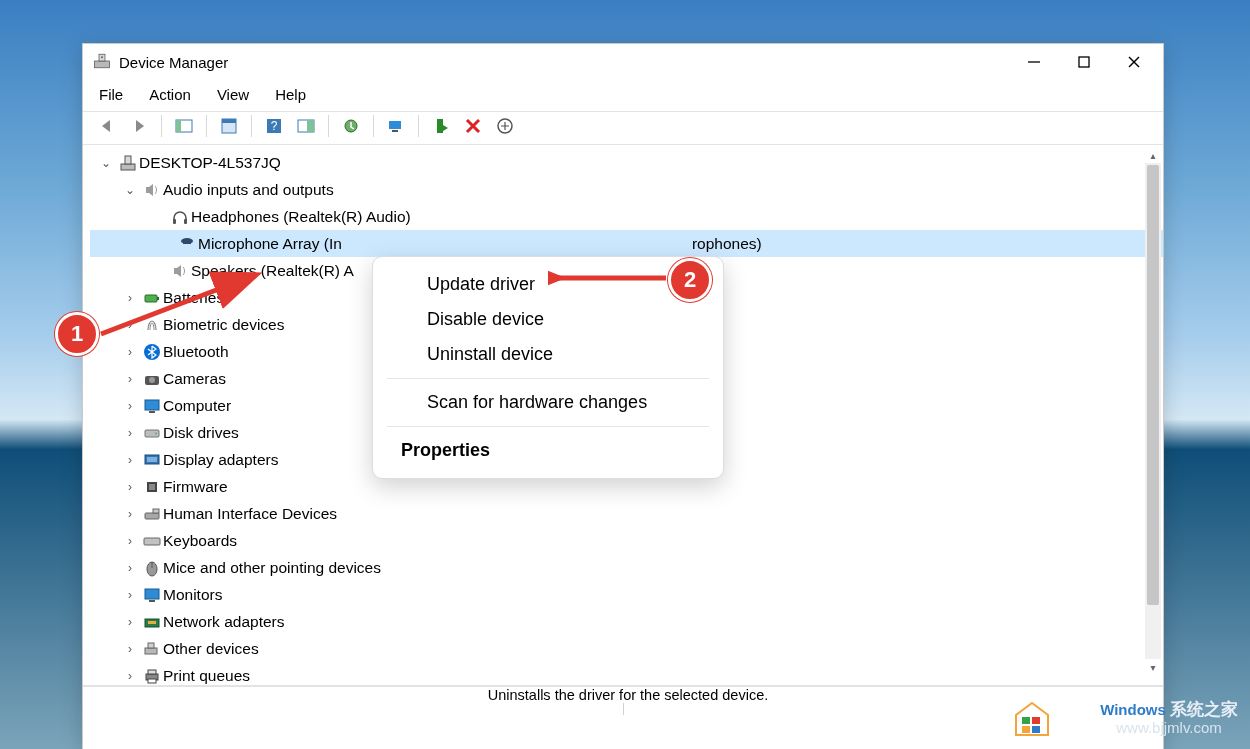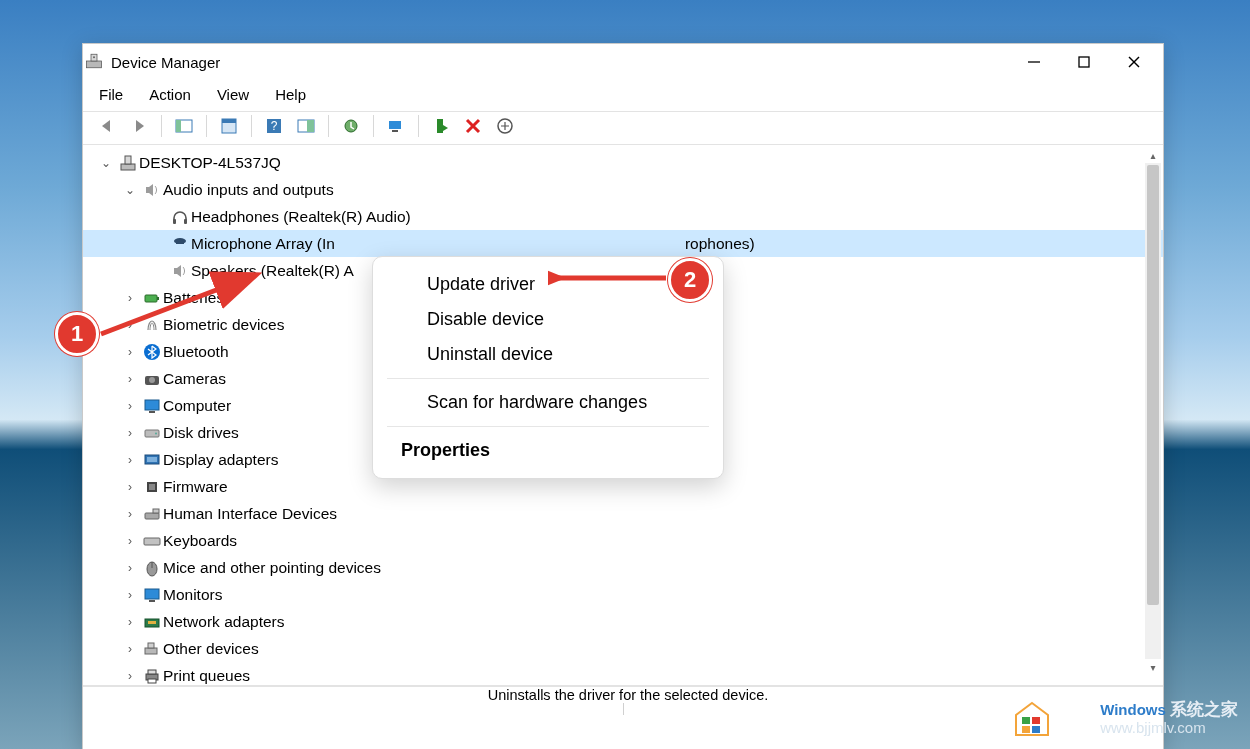--- a/index.html
+++ b/index.html
@@ -1,53 +1,53 @@
 <!DOCTYPE html>
 <html><head>
 <meta charset="utf-8">
 <style>
 html,body{margin:0;padding:0;width:1250px;height:749px;font-family:"Segoe UI",Arial,sans-serif;font-size:15px;color:#000;}
 body{background:linear-gradient(180deg,#3a7fc2 0%,#6ea9d6 25%,#a6cdec 45%,#d4e8f5 56%,#0f4e78 60%,#7ba4ba 100%);overflow:hidden;position:relative;}
 .window{position:absolute;left:82px;top:43px;width:1080px;height:706px;background:#fff;border:1px solid #c9c9c9;box-shadow:0 4px 20px rgba(0,0,0,.18);}
-.titlebar{display:flex;align-items:center;height:36px;padding:0 4px 0 2px;}
+.titlebar{display:flex;align-items:center;height:36px;padding:0 4px 0 10px;}
 .ticon svg{width:18px;height:18px;margin-right:8px;}
 .ttext{font-size:15px;}
 .wbtns{margin-left:auto;display:flex;}
 .wbtn{width:50px;height:36px;display:flex;align-items:center;justify-content:center;}
 .wbtn svg{width:14px;height:14px;}
 .menubar{display:flex;gap:26px;padding:6px 16px 8px 16px;font-size:15px;}
 .menuitem{cursor:default;}
 .toolbar{display:flex;align-items:center;gap:4px;padding:2px 10px 6px 10px;border-top:1px solid #e3e3e3;}
 .tsep{width:1px;height:22px;background:#d8d8d8;margin:0 4px;}
 .tbtn{width:28px;height:24px;display:flex;align-items:center;justify-content:center;}
 .tbtn svg{width:18px;height:18px;}
 .tree{border-top:1px solid #e3e3e3;border-bottom:1px solid #e3e3e3;height:536px;overflow:hidden;position:relative;padding-top:4px;}
 .row{display:flex;align-items:center;height:27px;padding-left:16px;font-size:15.5px;}
 .row .chev{width:14px;display:inline-flex;justify-content:center;color:#5a5a5a;font-size:12px;margin-right:4px;}
 .row .ic{width:22px;display:inline-flex;justify-content:center;}
 .row .ic svg{width:18px;height:18px;}
 .row.l1{padding-left:40px;}
 .row.l2{padding-left:86px;}
-.row.sel{background:#cce8ff;}
+.row.sel{background:#cce8ff;margin-left:7px;}
 .status{border-top:1px solid #e3e3e3;display:flex;height:28px;align-items:center;flex-direction:column;}
 .status .stext{padding-left:10px;flex:1;font-size:14.5px;}
 .status .sdiv{width:1px;height:20px;background:#d0d0d0;}
 .status .ssp{width:150px;}
 .scrollbar{position:absolute;right:2px;top:2px;width:16px;height:528px;}
 .sbtrack{position:absolute;right:0;top:16px;bottom:16px;width:16px;background:#f0f0f0;}
 .sbthumb{position:absolute;right:2px;top:18px;width:12px;height:440px;background:#c6c6c6;border-radius:2px;}
 .sbarr{position:absolute;right:0;width:16px;height:16px;display:flex;align-items:center;justify-content:center;color:#666;font-size:10px;}
 .contextmenu{position:absolute;left:372px;top:256px;width:350px;background:#fff;border:1px solid #ddd;border-radius:10px;box-shadow:0 8px 24px rgba(0,0,0,.18);padding:10px 0;font-size:18px;z-index:30;}
 .cmitem{padding:7px 54px;}
 .cmitem.bold{font-weight:600;padding-left:28px;}
 .cmsep{height:1px;background:#e6e6e6;margin:6px 14px;}
 .annot{position:absolute;z-index:40;}
 .circ{width:38px;height:38px;border-radius:50%;background:#e1392f;border:3px solid #fff;box-shadow:0 0 0 1px #e1392f;color:#fff;font-weight:700;display:flex;align-items:center;justify-content:center;font-size:22px;}
 .watermark{position:absolute;right:12px;bottom:10px;display:flex;align-items:center;gap:8px;z-index:50;}
-.watermark .wtxt{color:#e7eef5;font-size:15px;text-align:left;line-height:1.1;margin-left:40px;}
+.watermark .wtxt{color:#e7eef5;font-size:15px;text-align:center;line-height:1.1;margin-left:40px;}
 .watermark .wtxt .ch{font-size:17px;font-weight:600;}
 </style>
 </head>
 <body>
 
 <div class="window">
 
   <div class="titlebar">
     <span class="ticon">
       <svg viewBox="0 0 24 24">

